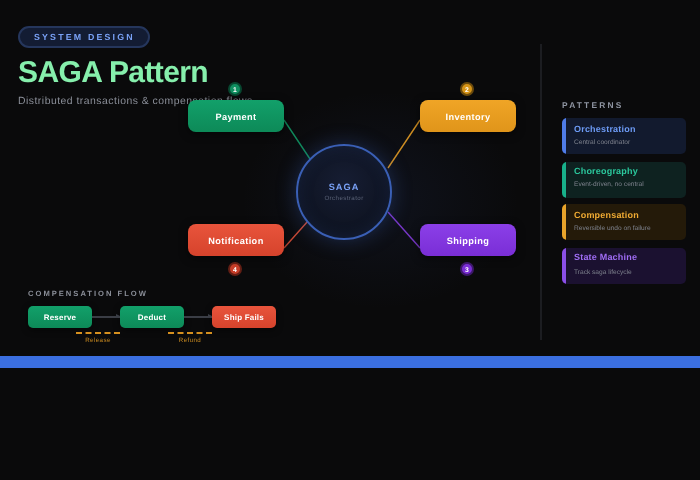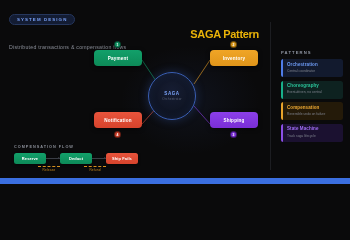--- a/index.html
+++ b/index.html
@@ -26,23 +26,22 @@
     font-size:4.4px; letter-spacing:1.1px; font-weight:700;
     color:#7aa2f7;
     background:#131c33;
     border:0.5px solid #25365c;
     border-radius:7px;
     padding:2px 7px 2px 7px;
     text-transform:uppercase;
   }
   .title {
     margin-top:4px;
-    font-size:11px; font-weight:700; letter-spacing:-0.3px; color:#eab308;
+    font-size:15px; font-weight:700; letter-spacing:-0.3px; color:#86efac;
     line-height:1.05;
-    text-align:right;
   }
   .subtitle {
     margin-top:3px;
     font-size:5.2px; color:#8b8f99; letter-spacing:0.25px;
   }
 
   
   .diagram { position:absolute; left:86px; top:38px; width:180px; height:110px; }
   .edges { position:absolute; inset:0; }
 

